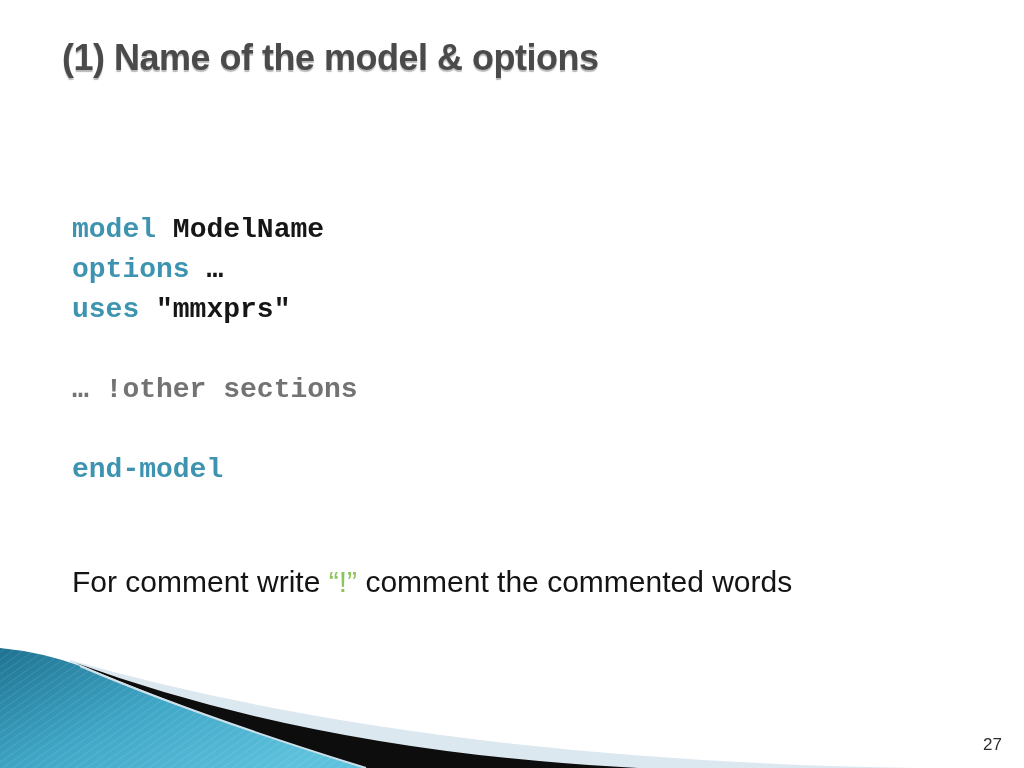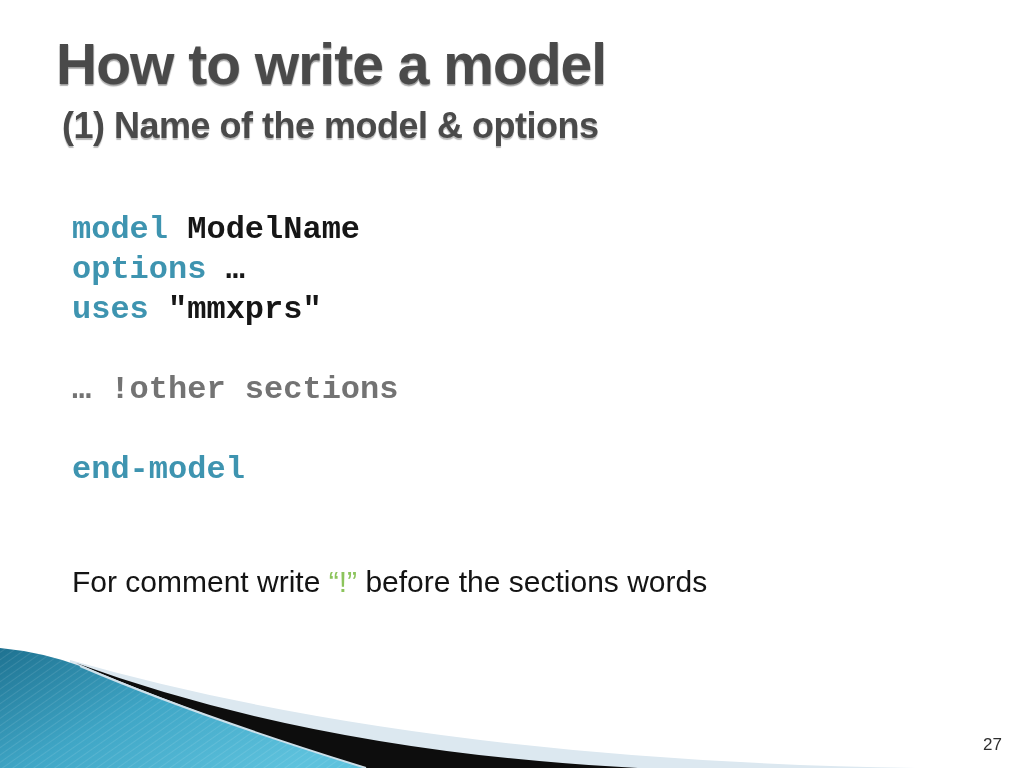--- a/index.html
+++ b/index.html
@@ -39,21 +39,21 @@
     letter-spacing: -0.5px;
     color: #4a4a4a;
     text-shadow: 0 2px 1px rgba(0,0,0,0.28);
   }
   .code-block {
     position: absolute;
     left: 72px;
     top: 210px;
     font-family: "Liberation Mono", "DejaVu Sans Mono", monospace;
     font-weight: bold;
-    font-size: 32px;
+    font-size: 28px;
     white-space: pre;
   }
   .code-line {
     height: 40px;
     line-height: 40px;
   }
   .tok-teal  { color: #3e94b0; }
   .tok-dark  { color: #161616; }
   .tok-green { color: #737373; }
   .note-text {
@@ -81,27 +81,26 @@
     height: 768px;
     pointer-events: none;
   }
 </style>
 </head>
 <body>
 
 <div class="slide">
 
   <div class="title-block">
-    <h1 class="slide-title">How to write a model</h1>
     <h2 class="slide-subtitle">(1) Name of the model &amp; options</h2>
   </div>
 
   <div class="code-block"><div class="code-line"><span class="tok-teal">model </span><span class="tok-dark">ModelName</span></div><div class="code-line"><span class="tok-teal">options </span><span class="tok-dark">…</span></div><div class="code-line"><span class="tok-teal">uses </span><span class="tok-dark">"mmxprs"</span></div><div class="code-line">&nbsp;</div><div class="code-line"><span class="tok-green">… !other sections</span></div><div class="code-line">&nbsp;</div><div class="code-line"><span class="tok-teal">end-model</span></div></div>
 
-  <div class="note-text"><span>For comment write </span><span class="note-highlight">“!”</span><span> before the sections words</span></div>
+  <div class="note-text"><span>For comment write </span><span class="note-highlight">“!”</span><span> comment the commented words</span></div>
 
   <svg class="swoosh" viewBox="0 0 1024 768" xmlns="http://www.w3.org/2000/svg" aria-hidden="true">
     <defs>
       <linearGradient id="tealGrad" x1="0" y1="0" x2="1" y2="0.7">
         <stop offset="0" stop-color="#1e7291"></stop>
         <stop offset="0.5" stop-color="#3fa6c6"></stop>
         <stop offset="1" stop-color="#5ec2dd"></stop>
       </linearGradient>
       <pattern id="hatch" width="6" height="6" patternUnits="userSpaceOnUse" patternTransform="rotate(55)">
         <rect width="6" height="6" fill="none"></rect>

